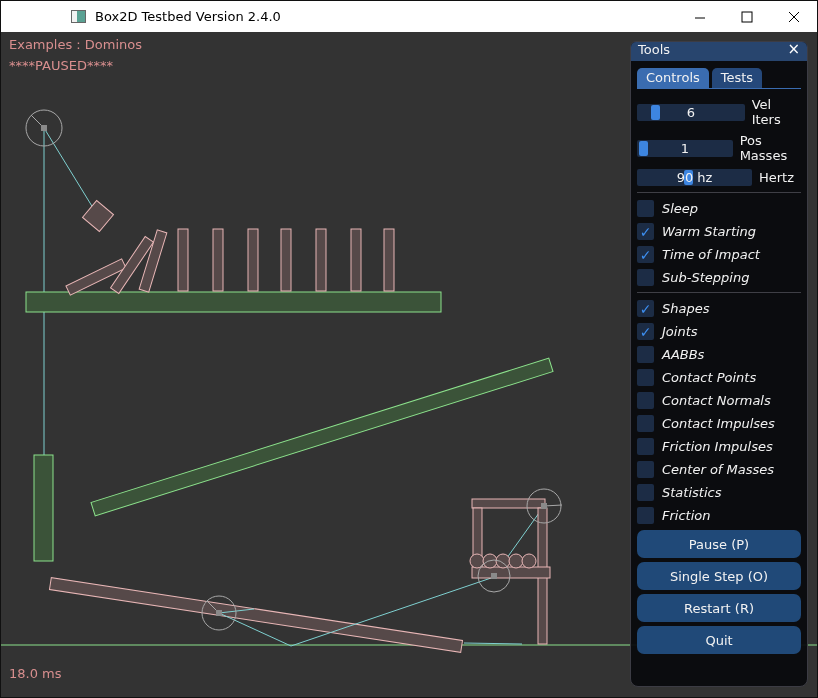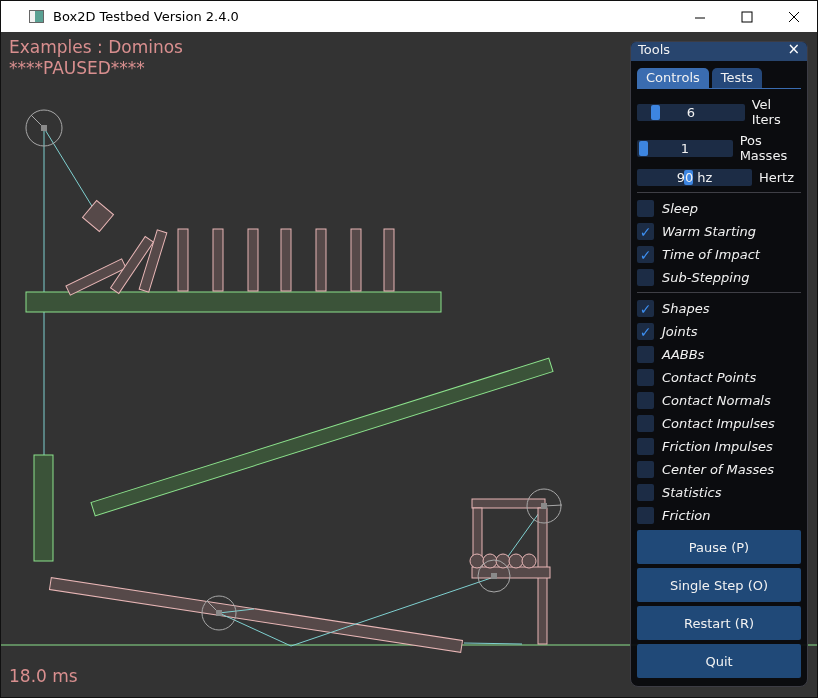--- a/index.html
+++ b/index.html
@@ -8,38 +8,38 @@
 
   #window {
     position:relative; width:818px; height:698px;
     border:1px solid #101010; background:var(--canvas-bg,#333);
     overflow:hidden;
   }
 
   
   #titlebar {
     position:absolute; left:0; top:0; width:100%; height:31px;
-    background:#ffffff; display:flex; align-items:center;
+    background:#ffffff; display:flex; align-items:center;padding-left:42px;
   }
   #titlebar .app-icon {
     width:15px; height:13px; margin-left:28px; margin-right:9px;
     border:1px solid #666;
     background:linear-gradient(to right,#f2f2f2 35%,#5aa193 35%);
   }
   #titlebar .title-text { font-size:13px; color:#000; }
   #win-controls { position:absolute; right:0; top:0; height:31px; display:flex; }
   .win-btn { width:47px; height:31px; display:flex; align-items:center; justify-content:center; }
 
   
   #canvas {
     position:absolute; left:0; top:31px; width:818px; height:667px;
     background:var(--canvas-bg,#333);
   }
   #scene { position:absolute; left:0; top:0; }
-  .hud { position:absolute; left:8px; color:var(--hud-pink,#d98f8f); font-size:17px; }
+  .hud { position:absolute; left:8px; color:var(--hud-pink,#d98f8f); font-size:13px; }
 
   
   #tools-panel {
     position:absolute; left:629px; top:9px; width:178px; height:646px;
     background:rgba(10,11,14,0.95);
     border:1px solid #3c3c44; border-radius:6px 6px 8px 8px;
     color:#f2f2f2; font-size:13px;
   }
   #panel-titlebar {
     height:19px; background:var(--title-bg,#28456e);
@@ -76,22 +76,22 @@
   .check-row { display:flex; align-items:center; margin-bottom:6px; }
   .check-box {
     width:17px; height:17px; background:var(--frame-bg,#1c2c45); border-radius:2px;
     display:flex; align-items:center; justify-content:center;
     color:var(--check-blue,#3d8ef0); font-size:14px; font-weight:bold;
   }
   .check-label { margin-left:8px;font-style:italic; }
 
   #panel-buttons { margin-top:2px; }
   .panel-btn {
-    height:34px; margin-bottom:4px; background:var(--button-bg,#204978);
-    display:flex; align-items:center; justify-content:center; border-radius:2px;
+    height:28px; margin-bottom:4px; background:var(--button-bg,#204978);
+    display:flex; align-items:center; justify-content:center; border-radius:7px;
   }
 </style>
 </head>
 <body>
 
 <div id="window">
 
   <div id="titlebar">
     <span class="app-icon"></span>
     <span class="title-text">Box2D Testbed Version 2.4.0</span>

